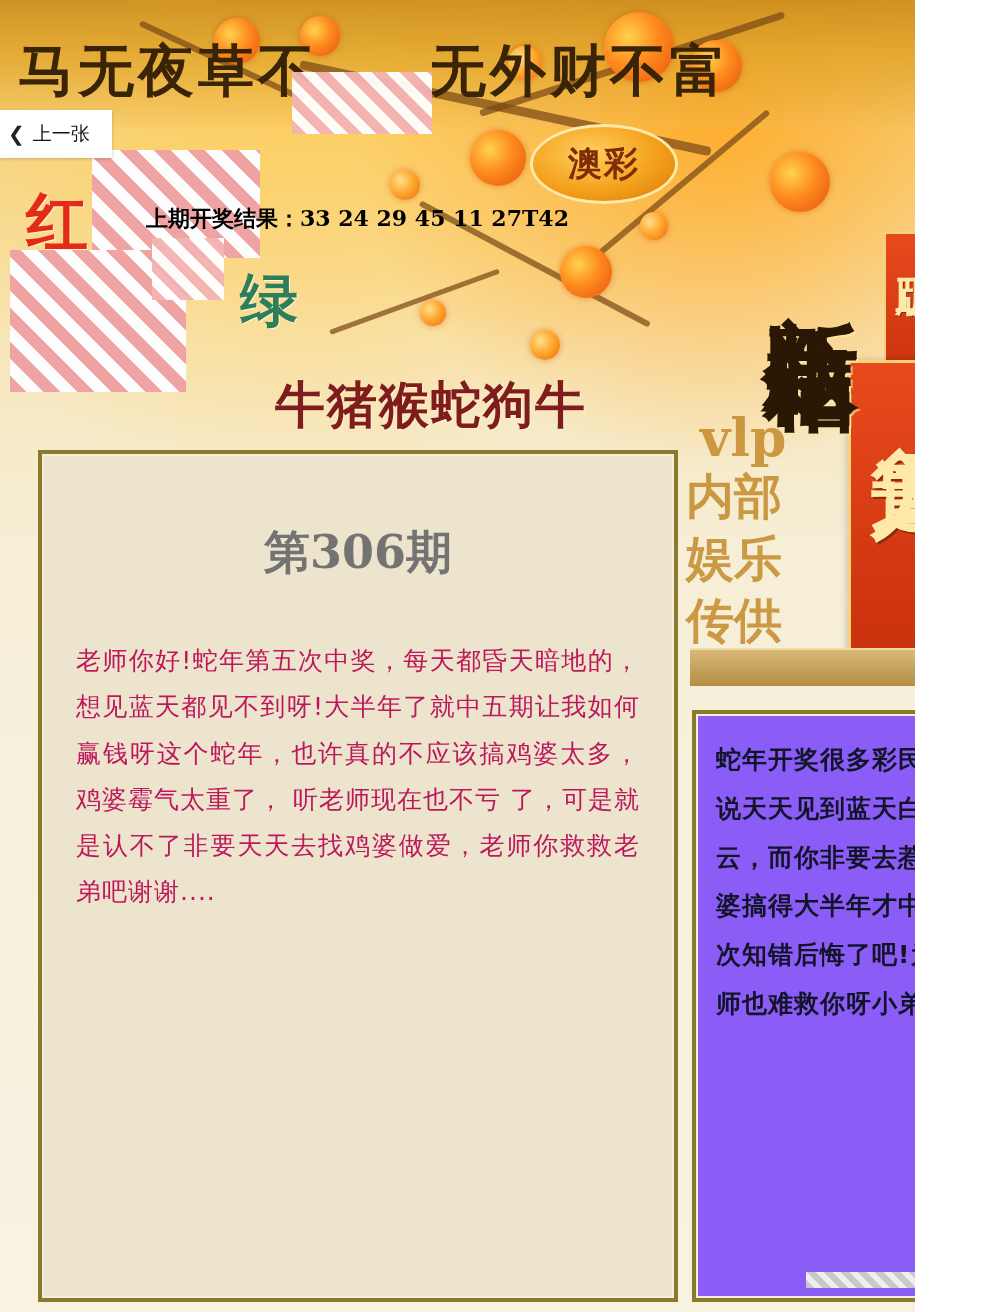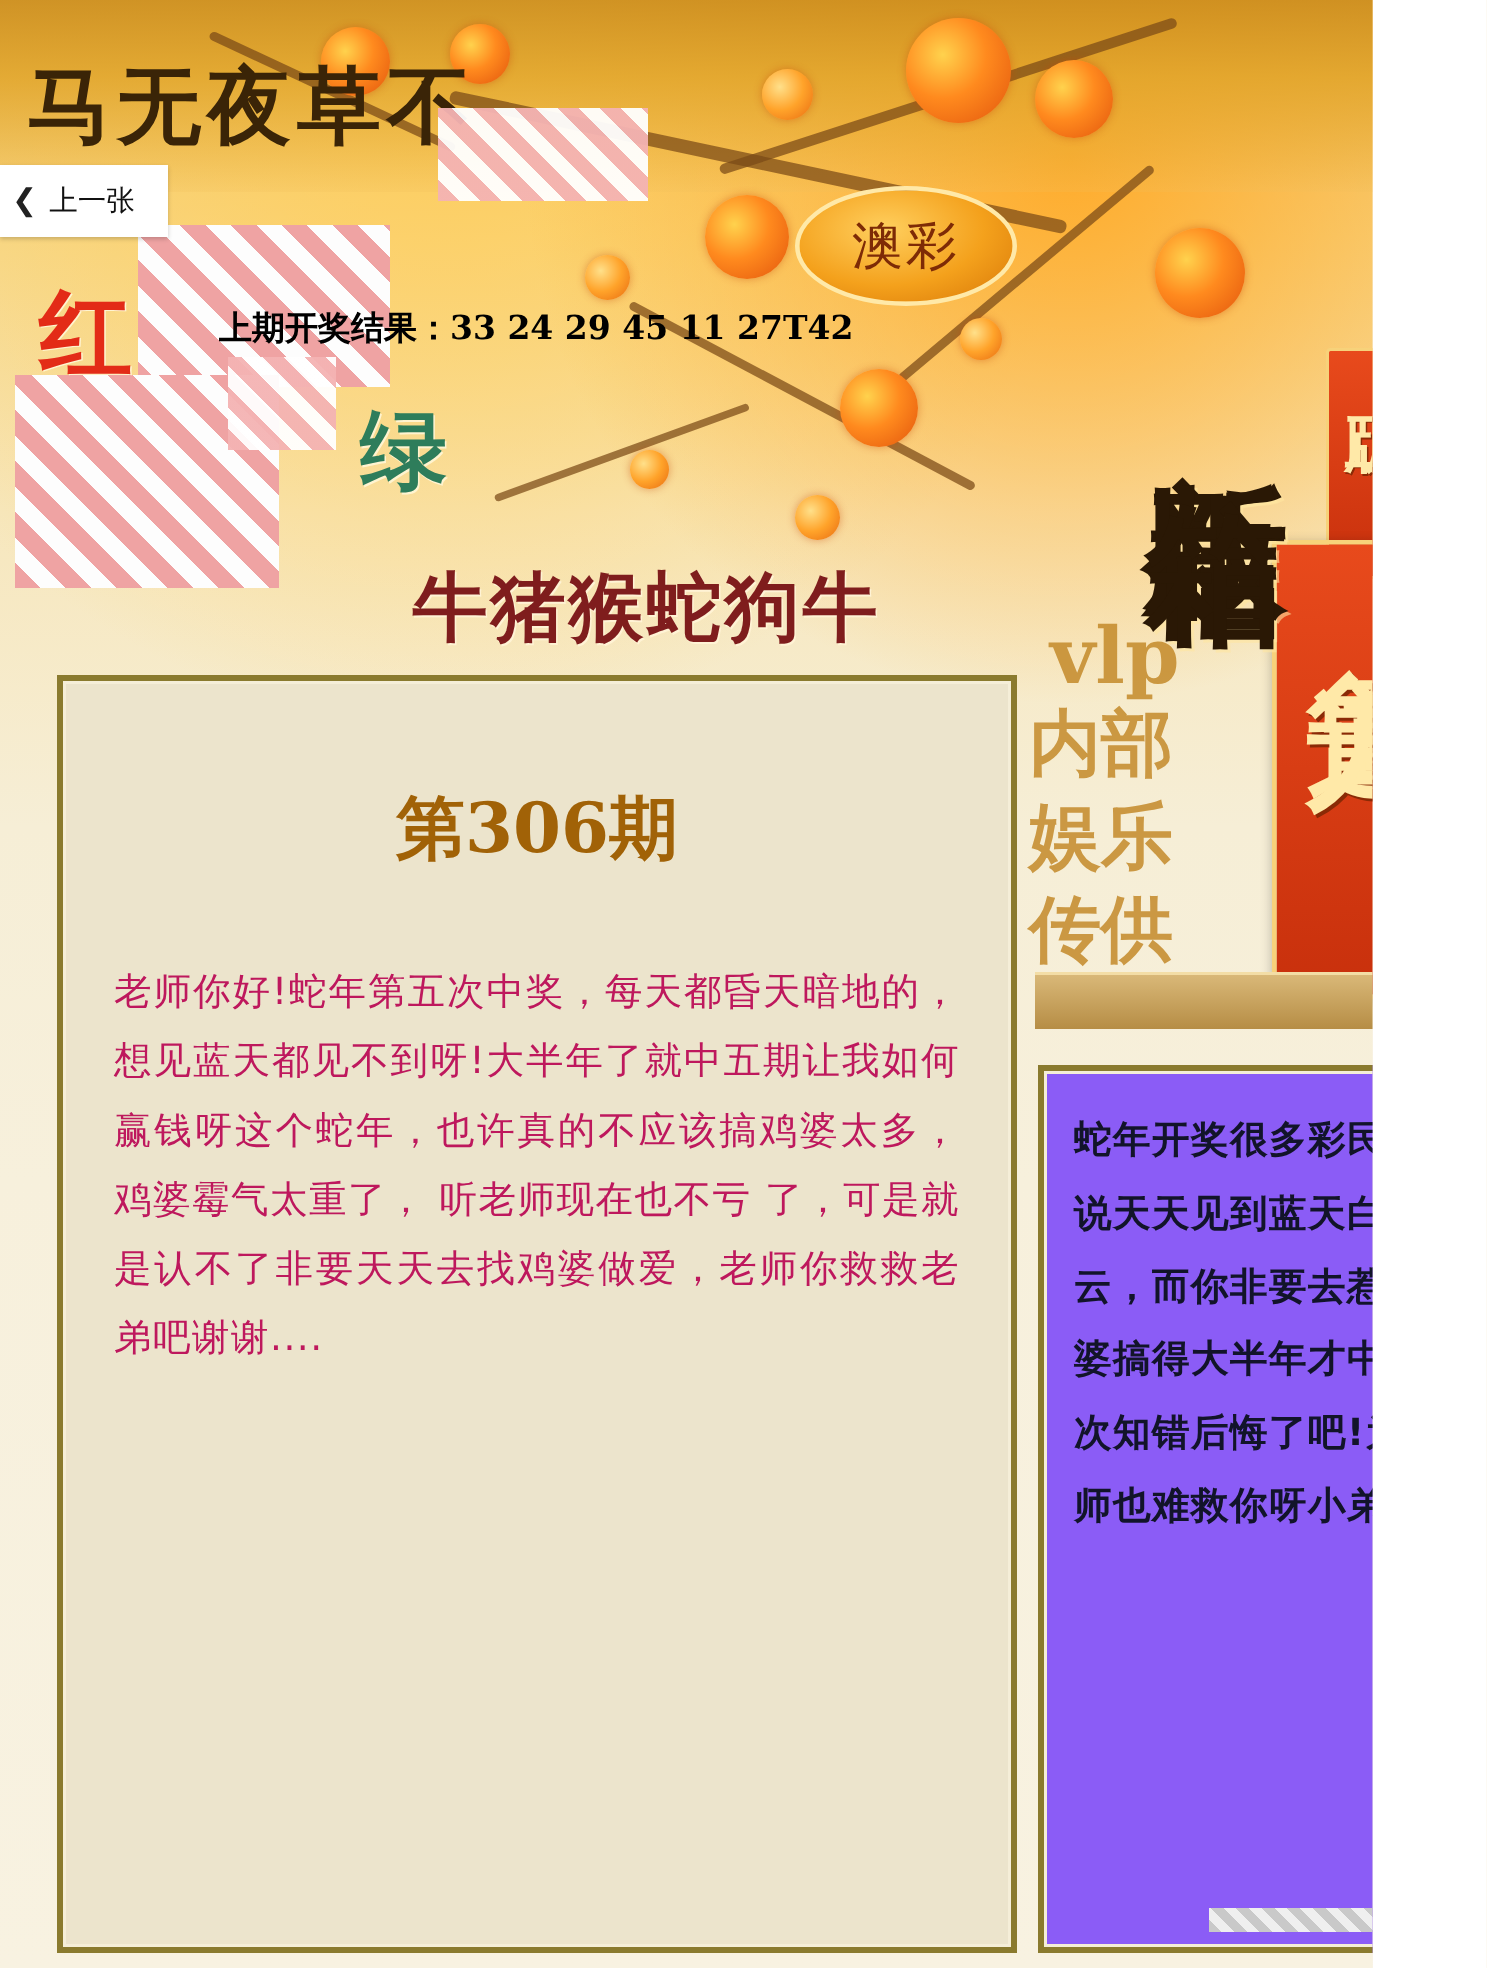--- a/index.html
+++ b/index.html
@@ -109,21 +109,21 @@
     width: 142px; height: 74px;
     border-radius: 50%;
     background: radial-gradient(ellipse at 40% 35%, #ffcf5e 0%, #f4a11c 55%, #d87707 100%);
     border: 3px solid #ffe9a8;
     display: flex;
     align-items: center;
     justify-content: center;
   }
   .badge-oval span {
     font-family: "DejaVu Serif", serif;
-    font-weight: normal;
+    font-weight: bold;
     font-size: 34px;
     color: #7e2b06;
     letter-spacing: 2px;
   }
 
   
   .censor {
     position: absolute;
     background: repeating-linear-gradient(45deg, #f4b3b3 0px, #f4b3b3 10px, #ffffff 10px, #ffffff 20px);
     opacity: .95;
@@ -227,21 +227,21 @@
     border: 4px solid #8a7a2e;
     box-sizing: border-box;
     box-shadow: 0 0 0 2px #f5eed8 inset;
   }
   .panel-main .issue {
     margin-top: 68px;
     text-align: center;
     font-family: "DejaVu Serif", serif;
     font-weight: bold;
     font-size: 46px;
-    color: #a16207;
+    color: #737373;
   }
   .panel-main .body {
     margin: 54px 34px 0 34px;
     font-family: "DejaVu Sans", sans-serif;
     font-size: 25px;
     line-height: 1.85;
     color: #be185d;
     text-align: justify;
     letter-spacing: 1px;
   }
@@ -294,20 +294,21 @@
   <div class="blossom" style="left:470px;top:130px;width:56px;height:56px;"></div>
   <div class="blossom small" style="left:390px;top:170px;width:30px;height:30px;"></div>
   <div class="blossom" style="left:560px;top:246px;width:52px;height:52px;"></div>
   <div class="blossom small" style="left:640px;top:212px;width:28px;height:28px;"></div>
   <div class="blossom" style="left:770px;top:152px;width:60px;height:60px;"></div>
   <div class="blossom small" style="left:530px;top:330px;width:30px;height:30px;"></div>
   <div class="blossom small" style="left:420px;top:300px;width:26px;height:26px;"></div>
   <div class="blossom" style="left:300px;top:16px;width:40px;height:40px;"></div>
 
   <div class="hdr-title-top">马无夜草不</div>
+  <div class="hdr-title-top2">无外财不富</div>
 
   <div class="badge-oval">
     <span>澳彩</span>
   </div>
 
   <div class="plaque-small"></div>
   <div class="plaque"></div>
   <div class="shelf"></div>
 
   <div class="goldchar" style="left:896px;top:246px;font-size:40px;writing-mode:vertical-rl;color:#ffe9a8;text-shadow:1px 1px 0 #8a2a06;">正版</div>

